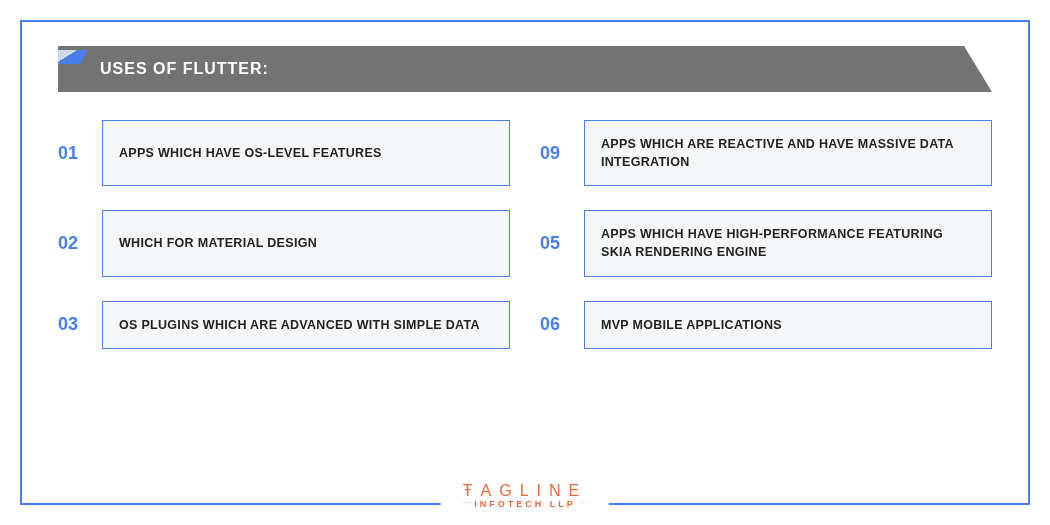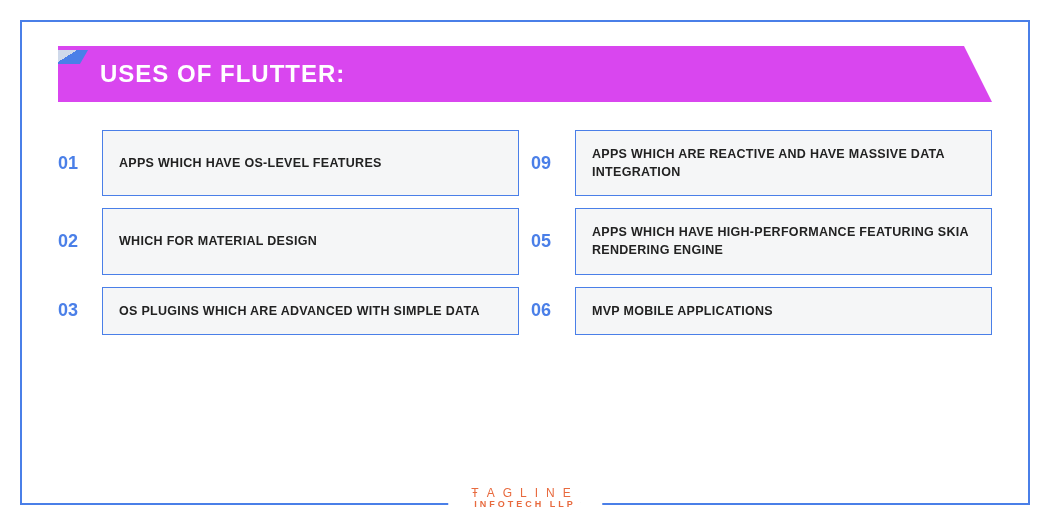--- a/index.html
+++ b/index.html
@@ -10,24 +10,24 @@
       height: 525px;
       padding: 20px;
     }
     .container {
       border: 2px solid #4A7FE8;
       height: 100%;
       position: relative;
       padding: 24px 36px 40px;
     }
     .title-bar {
-      background: #d946ef;
+      background: #737373;
       color: #fff;
       font-weight: 700;
-      font-size: 24px;
+      font-size: 16px;
       letter-spacing: 1px;
       padding: 14px 28px 14px 42px;
       position: relative;
       margin-bottom: 28px;
       clip-path: polygon(0 0, calc(100% - 28px) 0, 100% 100%, 0 100%);
     }
     .title-bar::before {
       content: "";
       position: absolute;
       left: -10px;
@@ -35,21 +35,20 @@
       width: 36px;
       height: 14px;
       background: linear-gradient(135deg, #cfd9ea 0 50%, #4A7FE8 50% 100%);
       transform: skewX(-30deg);
     }
     .grid {
       display: grid;
       grid-template-columns: 1fr 1fr;
       column-gap: 30px;
       row-gap: 24px;
-      gap: 12px;
     }
     .item {
       display: flex;
       align-items: stretch;
     }
     .num {
       color: #4A7FE8;
       font-weight: 700;
       font-size: 18px;
       width: 44px;
@@ -85,21 +84,21 @@
       bottom: -2px;
       left: 50%;
       transform: translateX(-50%);
       background: #fff;
       padding: 0 22px;
       text-align: center;
     }
     .logo-top {
       font-family: "Segoe UI", Arial, sans-serif;
       letter-spacing: 8px;
-      font-size: 12px;
+      font-size: 16px;
       font-weight: 500;
       color: #E86A3E;
     }
     .logo-line {
       height: 1px;
       background: #e5e5e5;
       margin: 2px 0 2px;
       position: relative;
     }
     .logo-bottom {

